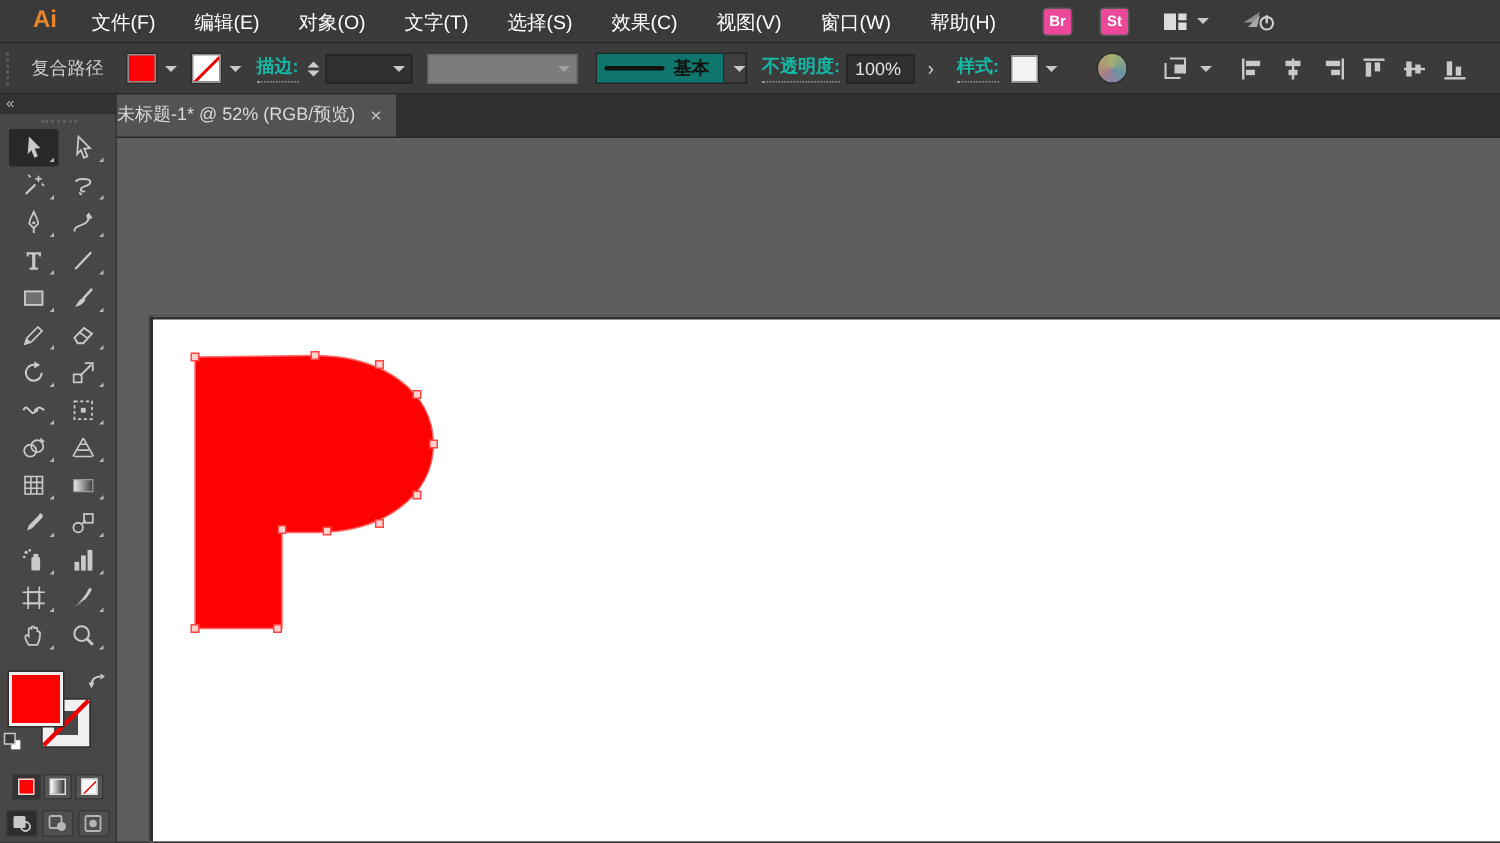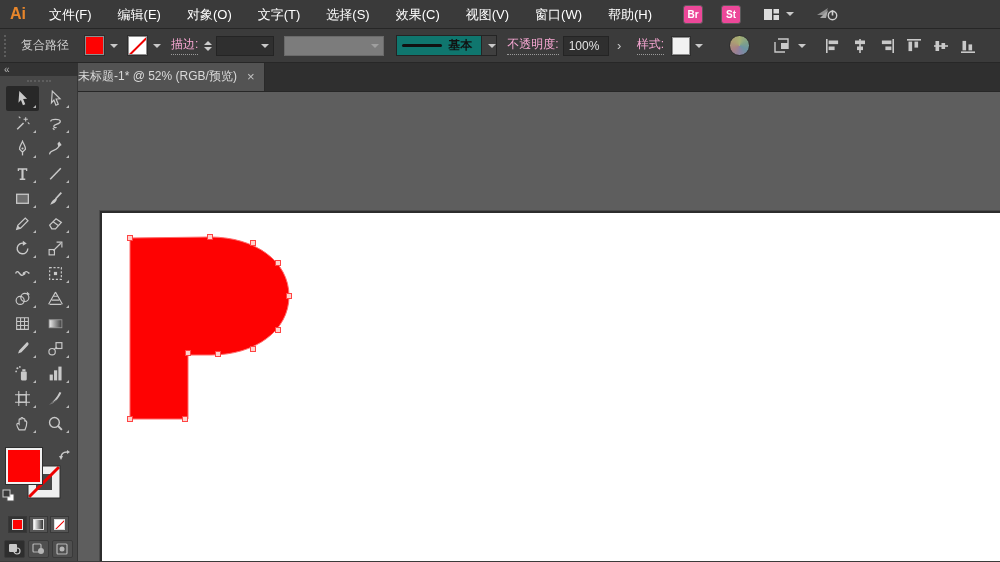--- a/index.html
+++ b/index.html
@@ -1,38 +1,38 @@
 <!DOCTYPE html>
 <html><head>
 <meta charset="utf-8">
 <style>
   * { margin:0; padding:0; box-sizing:border-box; }
   html,body { width:1000px; height:562px; overflow:hidden; }
   body { font-family:"Liberation Sans","DejaVu Sans",sans-serif; background:#3b3b3b; color:#d6d6d6; }
 
   
   .menubar { height:29px; background:#3a3a3a; border-bottom:1px solid #262626;
-             display:flex; align-items:center; padding-left:8px; font-size:13px; }
+             display:flex; align-items:center; padding-left:20px; font-size:13px; }
   .ai-logo { color:#e8862b; font-weight:bold; font-size:16px; padding:0 10px 0 2px; letter-spacing:0; }
   .menu-item { padding:0 13px; height:29px; line-height:29px; color:#ffffff; cursor:default; }
   .mb-btn { width:20px; height:19px; background:#ec4899; color:#fff; border:1px solid #5a5a5a;
             border-radius:3px; font-size:10px; font-weight:bold; display:flex; align-items:center;
             justify-content:center; margin-left:18px; }
   .ws-icon { margin-left:22px; display:flex; align-items:center; }
   .chev { width:0; height:0; border-left:4px solid transparent; border-right:4px solid transparent;
           border-top:4px solid #c9c9c9; margin-left:6px; }
   .cslive { margin-left:22px; display:flex; align-items:center; }
 
   
   .controlbar { height:34px; background:#3b3b3b; border-bottom:1px solid #272727;
                 display:flex; align-items:center; font-size:12px; }
   .drag-handle { width:5px; height:22px; border-left:2px dotted #5d5d5d; margin:0 6px 0 4px; }
   .cb-label { color:#cfcfcf; margin:0 6px; white-space:nowrap; }
-  .cb-link { color:#f9a8d4; margin:0 4px 0 10px; white-space:nowrap;
-             border-bottom:1px dotted #9a9a9a; padding-bottom:1px; cursor:pointer; }
+  .cb-link { color:#14b8a6; margin:0 4px 0 10px; white-space:nowrap;
+             border-bottom:1px dotted #9a9a9a; padding-bottom:1px; cursor:pointer;font-weight:bold; }
   .swatch-wrap { display:flex; align-items:center; margin-left:10px; }
   .swatch { width:19px; height:19px; border:1px solid #8e8e8e; box-shadow:0 0 0 1px #2e2e2e; }
   .swatch.fill { background:#fe0202; }
   .swatch.none { background:#fff; position:relative; overflow:hidden; }
   .swatch.none::after { content:""; position:absolute; left:-4px; right:-4px; top:50%;
                         border-top:2px solid #e00; transform:rotate(-45deg); }
   .stepper { display:flex; flex-direction:column; margin:0 4px 0 2px; gap:2px; }
   .stepper i { width:0; height:0; border-left:4px solid transparent; border-right:4px solid transparent; }
   .stepper .up { border-bottom:4px solid #ccc; }
   .stepper .dn { border-top:4px solid #ccc; }

